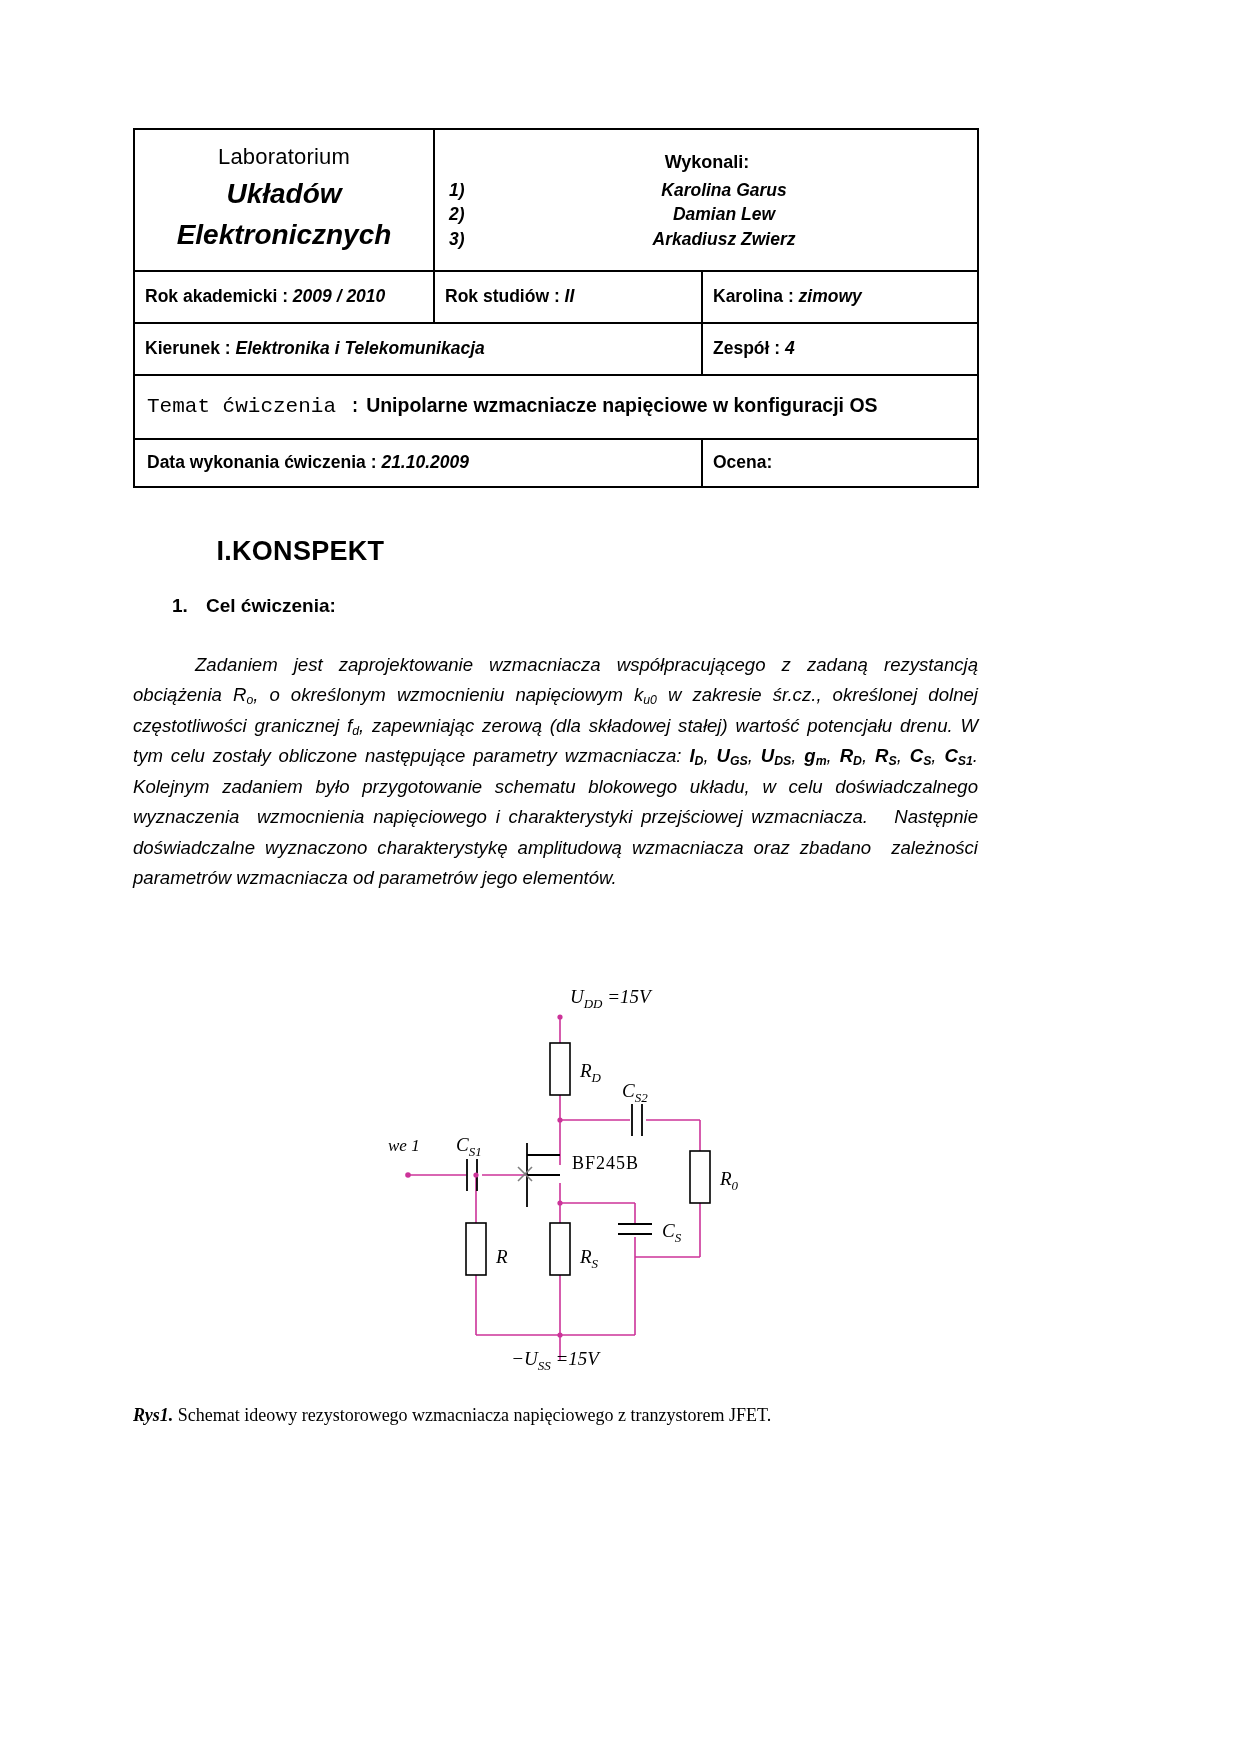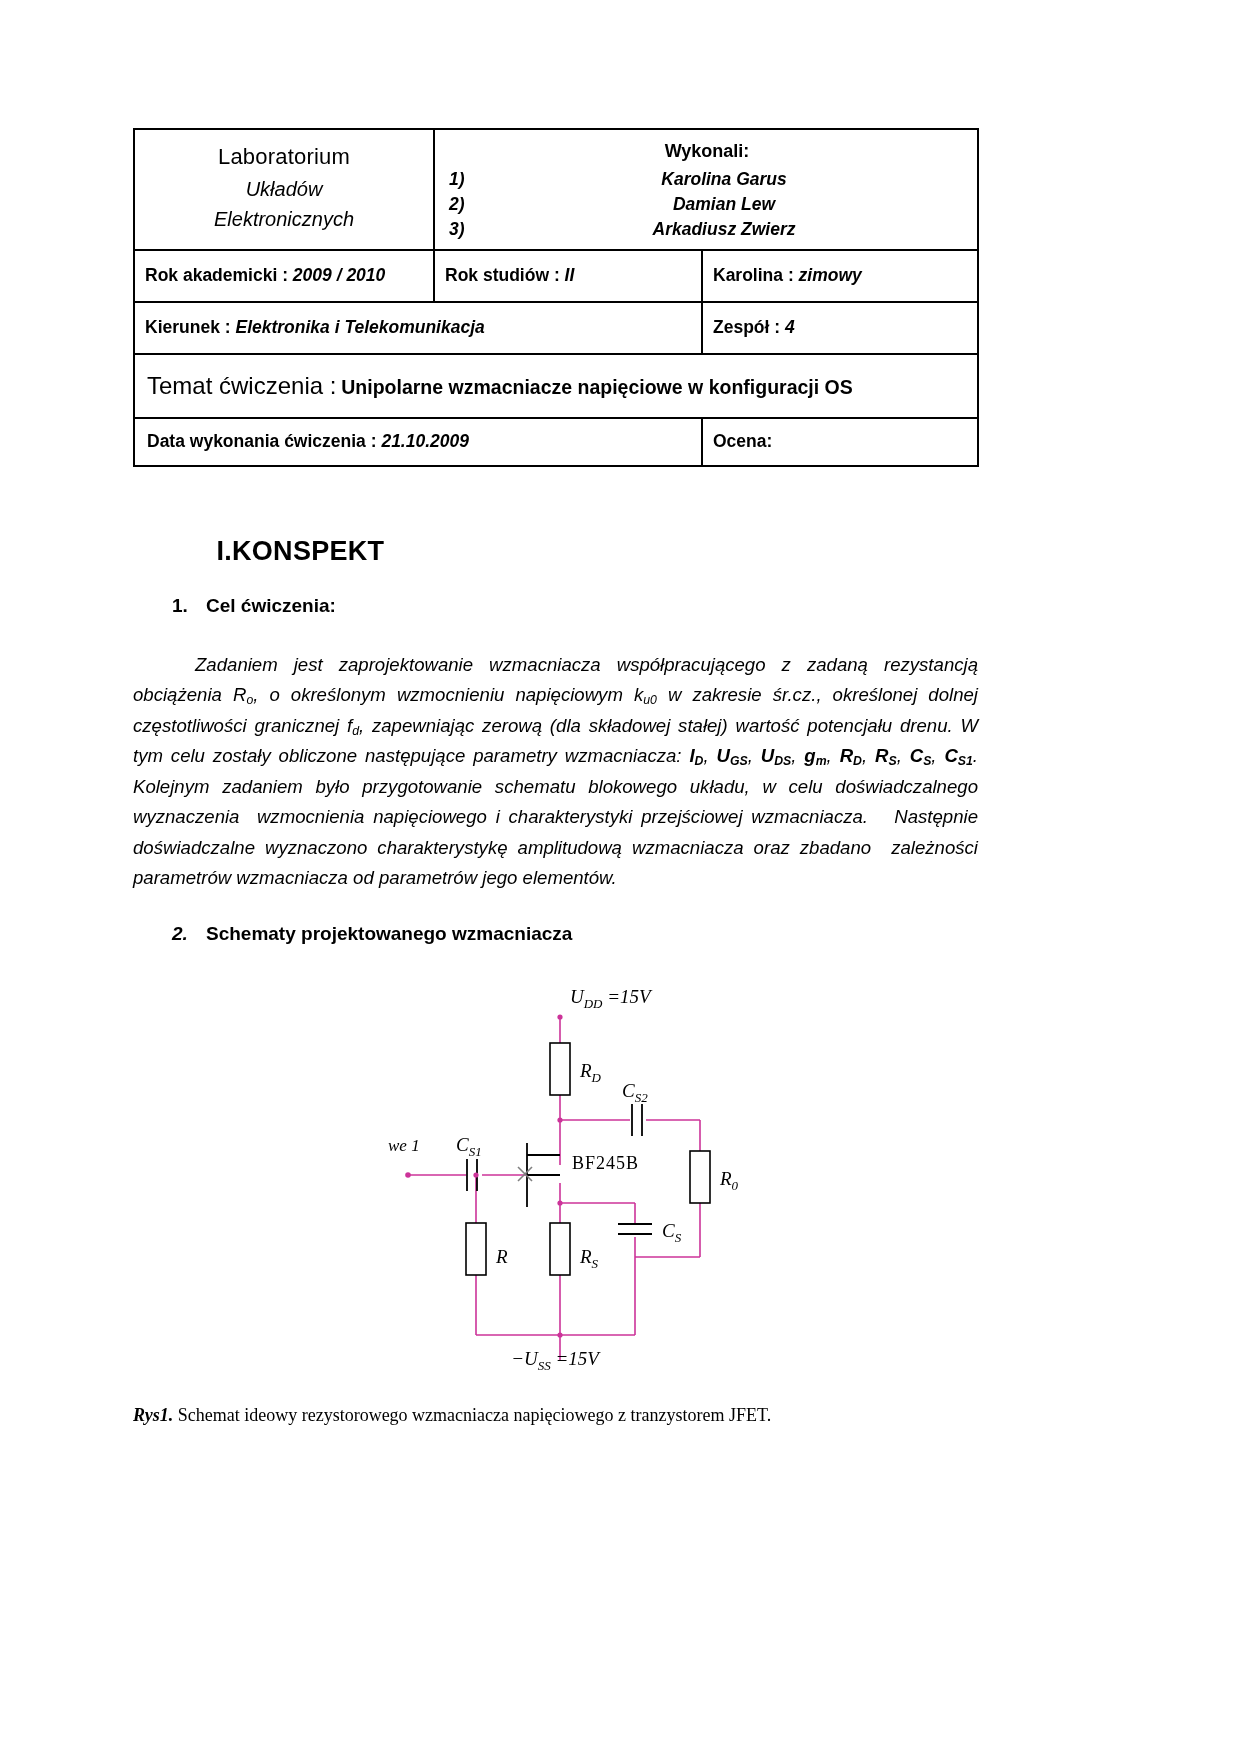--- a/index.html
+++ b/index.html
@@ -44,22 +44,22 @@
     padding-bottom: 12px !important;
   }
   .lab-line1 {
     font-size: 22px;
     font-weight: 400;
     letter-spacing: .2px;
     display: block;
     margin-bottom: 5px;
   }
   .lab-line2, .lab-line3 {
-    font-size: 20px;
-    font-weight: normal;
+    font-size: 28px;
+    font-weight: bold;
     font-style: italic;
     display: block;
     margin-bottom: 4px;
   }
   .cell-authors {
     padding-left: 12px !important;
     padding-top: 9px !important;
     text-align: center;
   }
   .authors-title {
@@ -92,21 +92,21 @@
   .val {
     font-style: italic;
     font-weight: bold;
   }
   .ctr { text-align: left; }
   .row-mid td { height: 38px; }
   .temat-cell {
     padding-left: 12px !important;
     height: 50px;
   }
-  .temat-lbl { font-weight: 400; font-size: 24px; }
+  .temat-lbl { font-weight: 400; font-size: 21px; font-family: Liberation Mono, monospace; }
   .temat-val { font-weight: bold; font-size: 19.5px; }
   .date-cell { height: 34px; padding-left: 12px !important; }
 
   
   .h1-konspekt {
     position: absolute;
     left: 160px;
     top: 536px;
     font-size: 27px;
     font-weight: bold;
@@ -258,23 +258,20 @@
   </div>
 
   <div class="h2-cel">
     <span class="num">1.</span><span>Cel ćwiczenia:</span>
   </div>
 
   <div class="para">
     <span class="indent"></span><span>Zadaniem jest zaprojektowanie wzmacniacza współpracującego z zadaną rezystancją obciążenia R</span><sub>o</sub><span>, o określonym wzmocnieniu napięciowym k</span><sub>u0</sub><span> w zakresie śr.cz., określonej dolnej częstotliwości granicznej f</span><sub>d</sub><span>, zapewniając zerową (dla składowej stałej) wartość potencjału drenu. W tym celu zostały obliczone następujące parametry wzmacniacza: </span><b>I<sub>D</sub></b><span>, </span><b>U<sub>GS</sub></b><span>, </span><b>U<sub>DS</sub></b><span>, </span><b>g<sub>m</sub></b><span>, </span><b>R<sub>D</sub></b><span>, </span><b>R<sub>S</sub></b><span>, </span><b>C<sub>S</sub></b><span>, </span><b>C<sub>S1</sub></b><span>. Kolejnym zadaniem było przygotowanie schematu blokowego układu, w celu doświadczalnego wyznaczenia &nbsp;wzmocnienia napięciowego i charakterystyki przejściowej wzmacniacza. &nbsp;&nbsp;Następnie doświadczalne wyznaczono charakterystykę amplitudową wzmacniacza oraz zbadano &nbsp;zależności parametrów wzmacniacza od parametrów jego elementów.</span>
   </div>
 
-  <div class="h2-schematy">
-    <span class="num">2.</span><span>Schematy projektowanego wzmacniacza</span>
-  </div>
 
   <div class="circuit">
     <svg width="480" height="410" viewBox="0 0 480 410" xmlns="http://www.w3.org/2000/svg">
       <g stroke="#cc3399" stroke-width="1.6" fill="none">
 
         <line x1="200" y1="42" x2="200" y2="68"></line>
 
         <line x1="200" y1="120" x2="200" y2="190"></line>
 
         <line x1="200" y1="145" x2="270" y2="145"></line>

